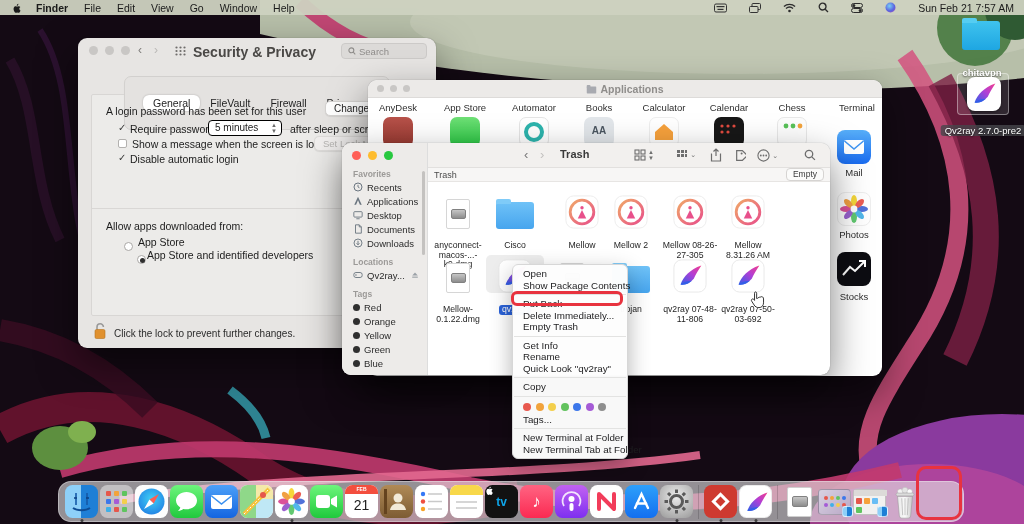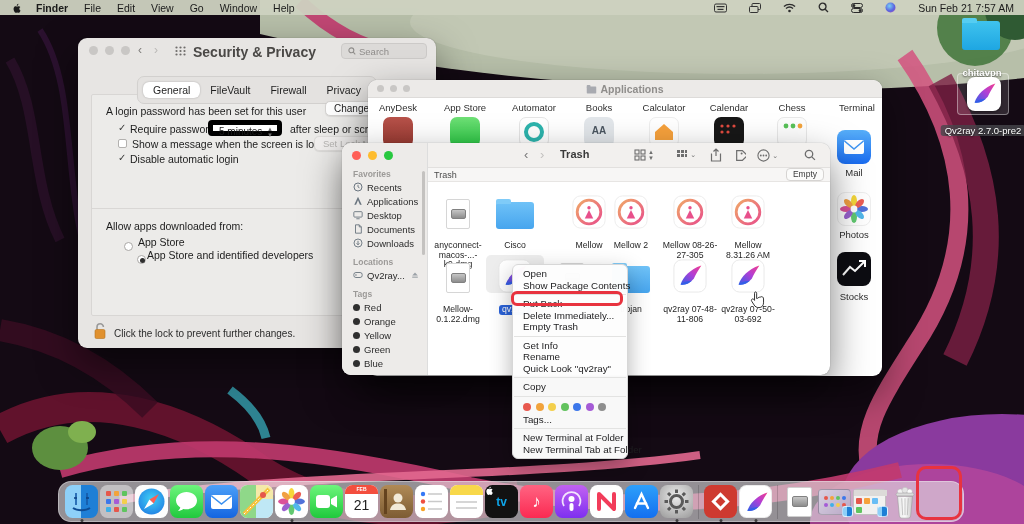--- a/index.html
+++ b/index.html
@@ -18,21 +18,21 @@
   
   .win{position:absolute;border-radius:9px;box-shadow:0 16px 38px rgba(0,0,0,.5),0 0 1px rgba(0,0,0,.45);}
   .tl{width:9px;height:9px;border-radius:50%;display:inline-block;}
   .tl.inactive{background:#c9c7c5;}
   .hairline{position:absolute;background:#d9d7d5;height:1px;}
 
   
   #sec-win{left:78px;top:38px;width:358px;height:310px;background:#e7e5e3;z-index:10;overflow:hidden;}
   #sec-win .titlebar{position:absolute;left:0;top:0;right:0;height:26px;}
   #sec-win .panel{position:absolute;left:13px;top:56px;width:332px;height:222px;background:#ecebe9;border:1px solid #d8d6d4;border-radius:2px;}
-  .seg{position:absolute;top:38px;left:50%;transform:translateX(-50%);display:flex;background:#e4e2e0;border:1px solid #d2d0ce;border-radius:7px;padding:5px;font-size:10.5px;color:#1f1f1f;}
+  .seg{position:absolute;top:38px;left:50%;transform:translateX(-50%);display:flex;background:#e4e2e0;border:1px solid #d2d0ce;border-radius:7px;padding:18px;font-size:10.5px;color:#1f1f1f;}
   .seg .s{padding:2px 10px;border-radius:6px;white-space:nowrap;}
   .seg .s.active{background:#fff;box-shadow:0 0 2px rgba(0,0,0,.25);}
   .btn{display:inline-block;background:#fdfdfd;border:1px solid #d4d2d0;border-radius:5px;
        font-size:10px;color:#1d1d1d;padding:1px 8px;box-shadow:0 .5px 1px rgba(0,0,0,.08);white-space:nowrap;}
   .btn.disabled{color:#b6b4b2;background:#f1efee;border-color:#dedcda;}
   .ck{display:inline-block;color:#3c3c3c;font-size:10px;font-weight:700;}
   .ckbox{display:inline-block;width:9px;height:9px;border:1px solid #b3b1af;background:#fff;border-radius:2px;vertical-align:-1px;}
   .radio{display:inline-block;width:9px;height:9px;border:1px solid #a9a7a5;background:#fff;border-radius:50%;position:relative;}
   .radio.sel::after{content:"";position:absolute;left:2px;top:2px;width:5px;height:5px;border-radius:50%;background:#2f2f2f;}
   .stext{font-size:10.5px;color:#1c1c1c;white-space:nowrap;}
@@ -236,21 +236,21 @@
       <span class="s">FileVault</span>
       <span class="s">Firewall</span>
       <span class="s">Privacy</span>
     </div>
 
     <span class="stext abs" style="left:28px;top:67px">A login password has been set for this user</span>
     <span class="btn abs" style="left:247px;top:63px">Change Password...</span>
 
     <span class="ck abs" style="left:40px;top:84px">✓</span>
     <span class="stext abs" style="left:52px;top:85px">Require password</span>
-    <span class="abs" style="left:130px;top:82px;width:74px;height:16px;background:#fff;border:5px solid #000000;border-radius:4px;font-size:10px;color:#1c1c1c;padding:1px 0 0 6px">
+    <span class="abs" style="left:130px;top:82px;width:74px;height:16px;background:#fff;border:1px solid #000000;border-radius:4px;font-size:10px;color:#1c1c1c;padding:1px 0 0 6px">
       <span>5 minutes</span>
       <span class="abs" style="right:4px;top:1px;font-size:6px;color:#6b6b6b;line-height:6px">▲<br>▼</span>
     </span>
     <span class="stext abs" style="left:212px;top:85px">after sleep or screen saver begi</span>
 
     <span class="ckbox abs" style="left:40px;top:101px"></span>
     <span class="stext abs" style="left:54px;top:100px">Show a message when the screen is locked</span>
     <span class="btn disabled abs" style="left:236px;top:98px;font-size:9.5px">Set Lock Message...</span>
 
     <span class="ck abs" style="left:40px;top:114px">✓</span>
@@ -492,21 +492,21 @@
           </div>
         </div>
       <div class="flabel">anyconnect-macos-...-k9.dmg</div>
     </div>
     <div class="file" style="left:144px;top:48px">
       <div class="fico">
           <div class="icon-folder"></div>
         </div>
       <div class="flabel">Cisco</div>
     </div>
-    <div class="file" style="left:218px;top:48px">
+    <div class="file" style="left:211px;top:48px">
       <div class="fico">
           <svg width="34" height="34" viewBox="0 0 36 36">
             <rect x="1" y="1" width="34" height="34" rx="8" fill="#fff" stroke="#ececec"></rect>
             <circle cx="18" cy="18" r="12.5" fill="none" stroke="url(#gMellow)" stroke-width="3"></circle>
             <circle cx="18" cy="13.5" r="1.8" fill="#e8508b"></circle>
             <path d="M18 16 L22.5 25 H13.5 Z" fill="#e8508b"></path>
           </svg>
         </div>
       <div class="flabel">Mellow</div>
     </div>

